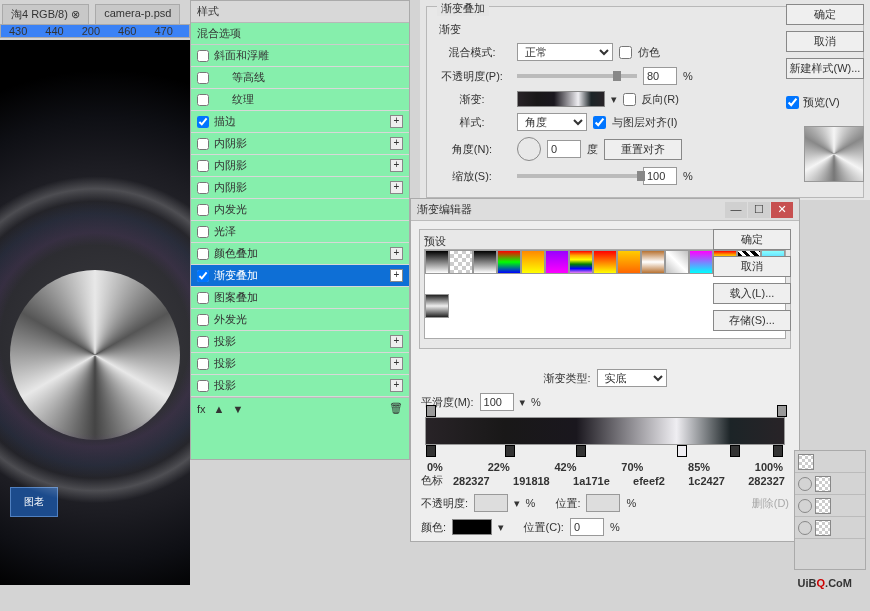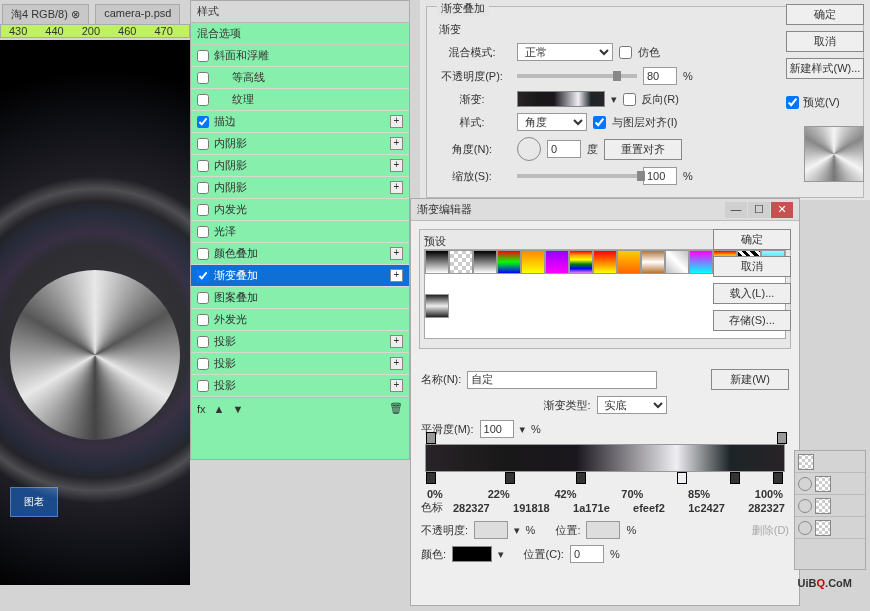--- a/index.html
+++ b/index.html
@@ -1,19 +1,19 @@
 <!DOCTYPE html>
 <html><head>
 <meta charset="utf-8">
 <style>
 *{box-sizing:border-box;margin:0;padding:0;font-family:"Microsoft YaHei","SimSun",sans-serif;font-size:11px;color:#333}
 body{width:870px;height:611px;background:#d4d4d4;overflow:hidden;position:relative}
 .tabbar{position:absolute;top:4px;left:2px;display:flex;gap:6px;font-size:11px;color:#777}
 .tabbar span{background:#c8c8c8;padding:2px 8px;border:1px solid #aaa;border-bottom:none}
-.ruler{position:absolute;top:24px;left:0;width:190px;height:14px;background:#bef264;border:1px solid #aaa;font-size:9px;color:#666;display:flex;align-items:center;gap:18px;padding-left:8px}
+.ruler{position:absolute;top:24px;left:0;width:190px;height:14px;background:#3b82f6;border:1px solid #aaa;font-size:9px;color:#666;display:flex;align-items:center;gap:18px;padding-left:8px}
 .lens{position:absolute;top:40px;left:0;width:190px;height:545px;background:radial-gradient(circle at 55% 55%,#3b3b3f 0%,#2b2b30 35%,#1c1c22 55%,#0e0f14 70%,#000 85%);overflow:hidden}
 .lens::after{content:"";position:absolute;inset:0;background:radial-gradient(circle at 50% 55%,transparent 0%,transparent 30%,rgba(90,60,120,.25) 34%,rgba(40,60,110,.2) 40%,transparent 44%,rgba(255,255,255,.2) 48%,transparent 52%)}
 .lens-center{position:absolute;top:230px;left:10px;width:170px;height:170px;border-radius:50%;background:conic-gradient(#e8e8e8,#555,#e8e8e8,#444,#e8e8e8,#555,#e8e8e8)}
 .watermark{position:absolute;bottom:68px;left:10px;width:48px;height:30px;background:#1c4b8c;color:#fff;font-size:10px;display:flex;align-items:center;justify-content:center;border:1px solid #5080c0}
 .uibq{position:absolute;bottom:18px;right:18px;font-size:22px;font-weight:700;color:#888}
 .uibq .red{color:#c00}
 .panel-styles{position:absolute;top:0;left:190px;width:220px;height:460px;background:#86efac;border:1px solid #aaa}
 .ps-head{background:#d8d8d8;border-bottom:1px solid #b8b8b8;padding:3px 6px}
 .sub{padding:3px 6px;border-bottom:1px solid #ccc}
 .row{display:flex;align-items:center;padding:3px 6px;border-bottom:1px solid #d8d8d8;gap:5px}
@@ -30,21 +30,21 @@
 .form-row{display:flex;align-items:center;gap:6px;margin:6px 0}
 .form-row .lbl{width:78px;text-align:center}
 select,input[type=text]{background:#fff;border:1px solid #999;padding:1px 3px;height:18px}
 .slider{width:120px;height:4px;background:#bbb;position:relative}
 .slider .thumb{position:absolute;top:-3px;width:8px;height:10px;background:#888}
 .grad-preview{width:88px;height:16px;border:1px solid #888;background:linear-gradient(90deg,#282327,#191818 22%,#1a171e 42%,#efeef2 70%,#1c2427 85%,#282327 100%)}
 .btn{background:#efefef;border:1px solid #888;padding:2px 0;min-width:78px;text-align:center;cursor:pointer}
 .side-btns{position:absolute;top:4px;right:6px;display:flex;flex-direction:column;gap:6px}
 .side-btns .row2{display:flex;align-items:center;gap:4px;margin-top:10px}
 .metal{width:60px;height:56px;margin-top:10px;margin-left:auto;background:conic-gradient(#f5f5f5,#888,#f5f5f5,#777,#f5f5f5,#888,#f5f5f5);border:1px solid #999}
-.ge{position:absolute;top:198px;left:410px;width:390px;height:408px;background:#eee;border:1px solid #aaa}
+.ge{position:absolute;top:198px;left:410px;width:390px;height:344px;background:#eee;border:1px solid #aaa}
 .ge-title{background:#ddd;display:flex;align-items:center;padding:0 6px;height:22px;border-bottom:1px solid #bbb}
 .ge-title .winbtns{margin-left:auto;display:flex;gap:1px}
 .ge-title .winbtns span{width:22px;height:16px;background:#d0d0d0;text-align:center;line-height:14px;font-size:11px}
 .ge-title .winbtns .close{background:#c75050;color:#fff}
 .preset-box{border:1px solid #b5b5b5;margin:8px;padding:4px;background:#e8e8e8;height:120px}
 .preset-grid{display:flex;flex-wrap:wrap;gap:0;background:#fff;border:1px solid #aaa;height:90px;overflow:hidden}
 .sw{width:24px;height:24px;border:1px solid #999}
 .ge-btns{position:absolute;top:30px;right:8px;display:flex;flex-direction:column;gap:6px}
 .ge-body{padding:6px 10px}
 .grad-bar{margin:6px 4px;height:28px;background:repeating-conic-gradient(#ccc 0 25%,#fff 0 50%) 0/14px 14px;border:1px solid #999;position:relative}
@@ -258,25 +258,20 @@
         <div class="sw" style="background:linear-gradient(#222,#eee,#222)"></div>
     </div>
   </div>
   <div class="ge-btns">
     <div class="btn">确定</div>
     <div class="btn">取消</div>
     <div class="btn">载入(L)...</div>
     <div class="btn">存储(S)...</div>
   </div>
   <div class="ge-body">
-    <div class="form-row">
-      <span>名称(N):</span>
-      <input type="text" style="width: 190px;" value="自定">
-      <div class="btn" style="margin-left:auto">新建(W)</div>
-    </div>
     <div class="form-row" style="justify-content:center">
       <span>渐变类型:</span>
       <select style="width:70px"><option>实底</option></select>
     </div>
     <div class="form-row" style="justify-content:flex-start">
       <span>平滑度(M):</span>
       <input type="text" style="width: 34px;" value="100">
       <span>▾</span>
       <span>%</span>
     </div>

